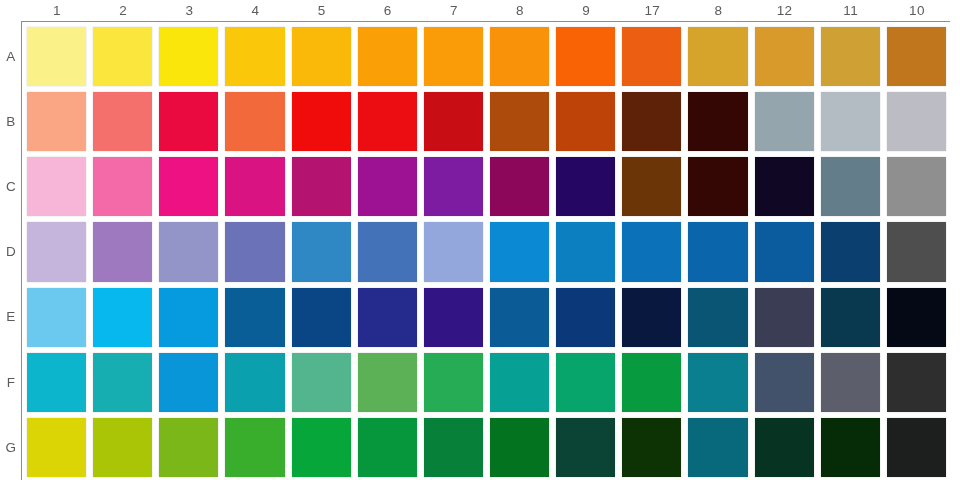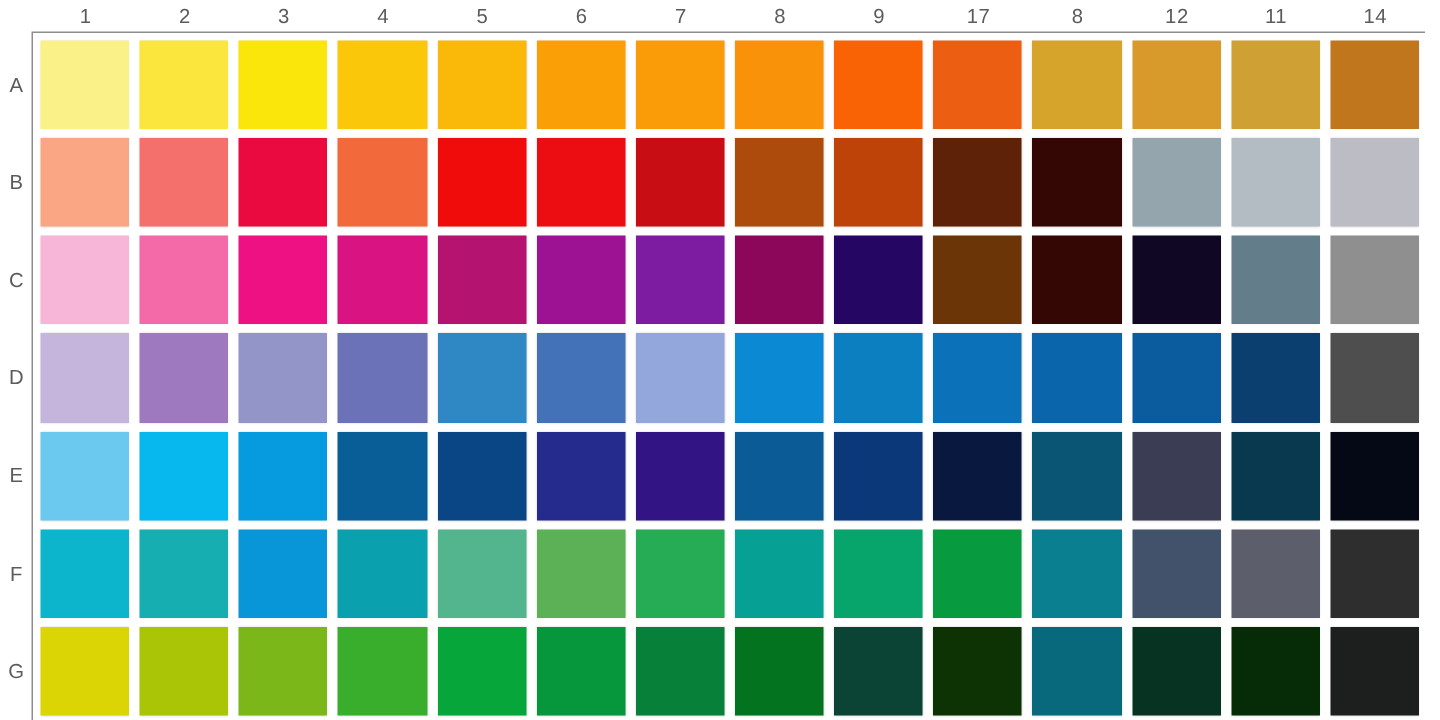--- a/index.html
+++ b/index.html
@@ -126,21 +126,21 @@
       <div class="col-header-cell">4</div>
       <div class="col-header-cell">5</div>
       <div class="col-header-cell">6</div>
       <div class="col-header-cell">7</div>
       <div class="col-header-cell">8</div>
       <div class="col-header-cell">9</div>
       <div class="col-header-cell">17</div>
       <div class="col-header-cell">8</div>
       <div class="col-header-cell">12</div>
       <div class="col-header-cell">11</div>
-      <div class="col-header-cell">14</div>
+      <div class="col-header-cell">10</div>
     </div>
   <div class="row-header-col">
       <div class="row-header-cell">A</div>
       <div class="row-header-cell">B</div>
       <div class="row-header-cell">C</div>
       <div class="row-header-cell">D</div>
       <div class="row-header-cell">E</div>
       <div class="row-header-cell">F</div>
       <div class="row-header-cell">G</div>
     </div>

